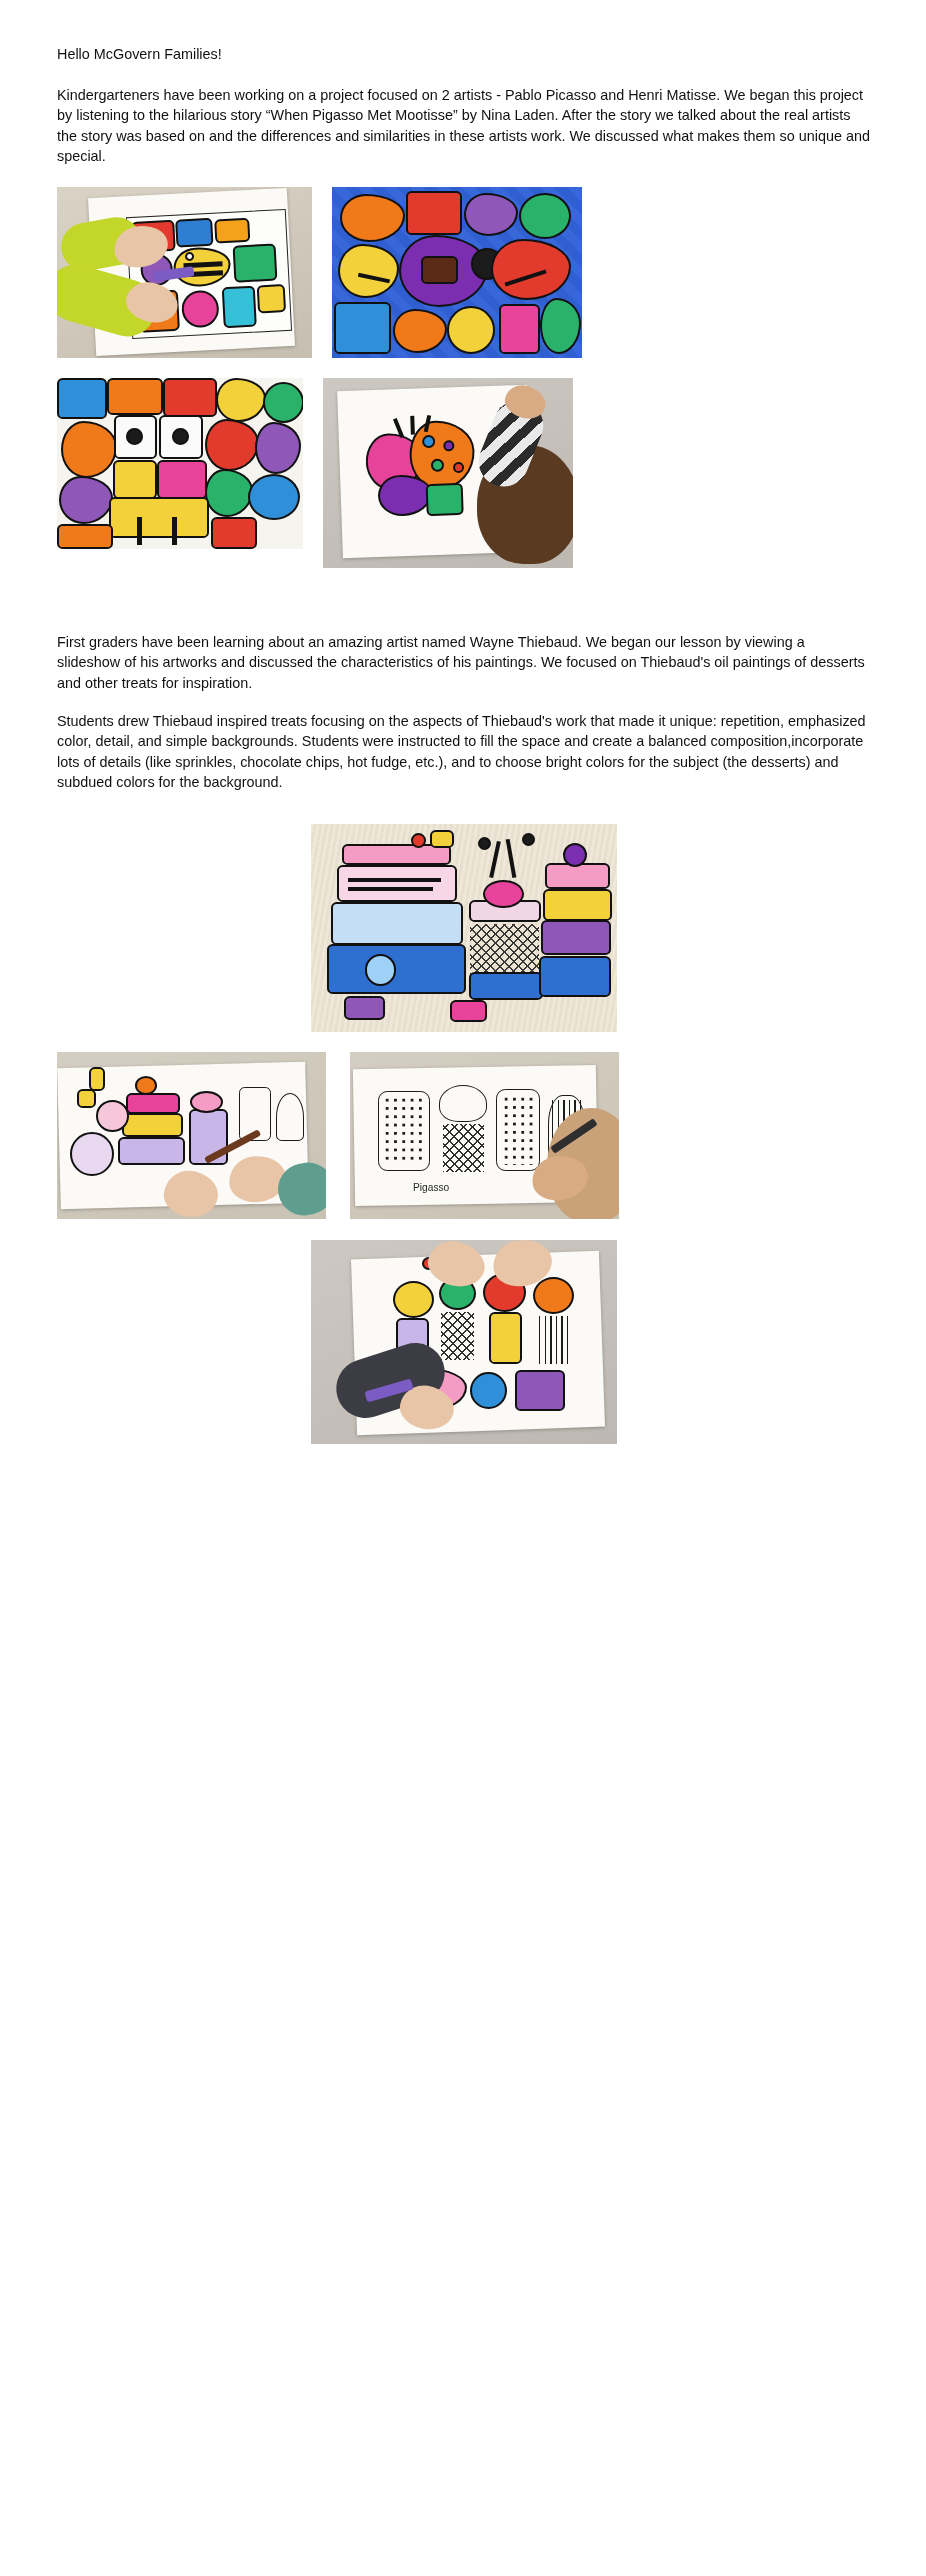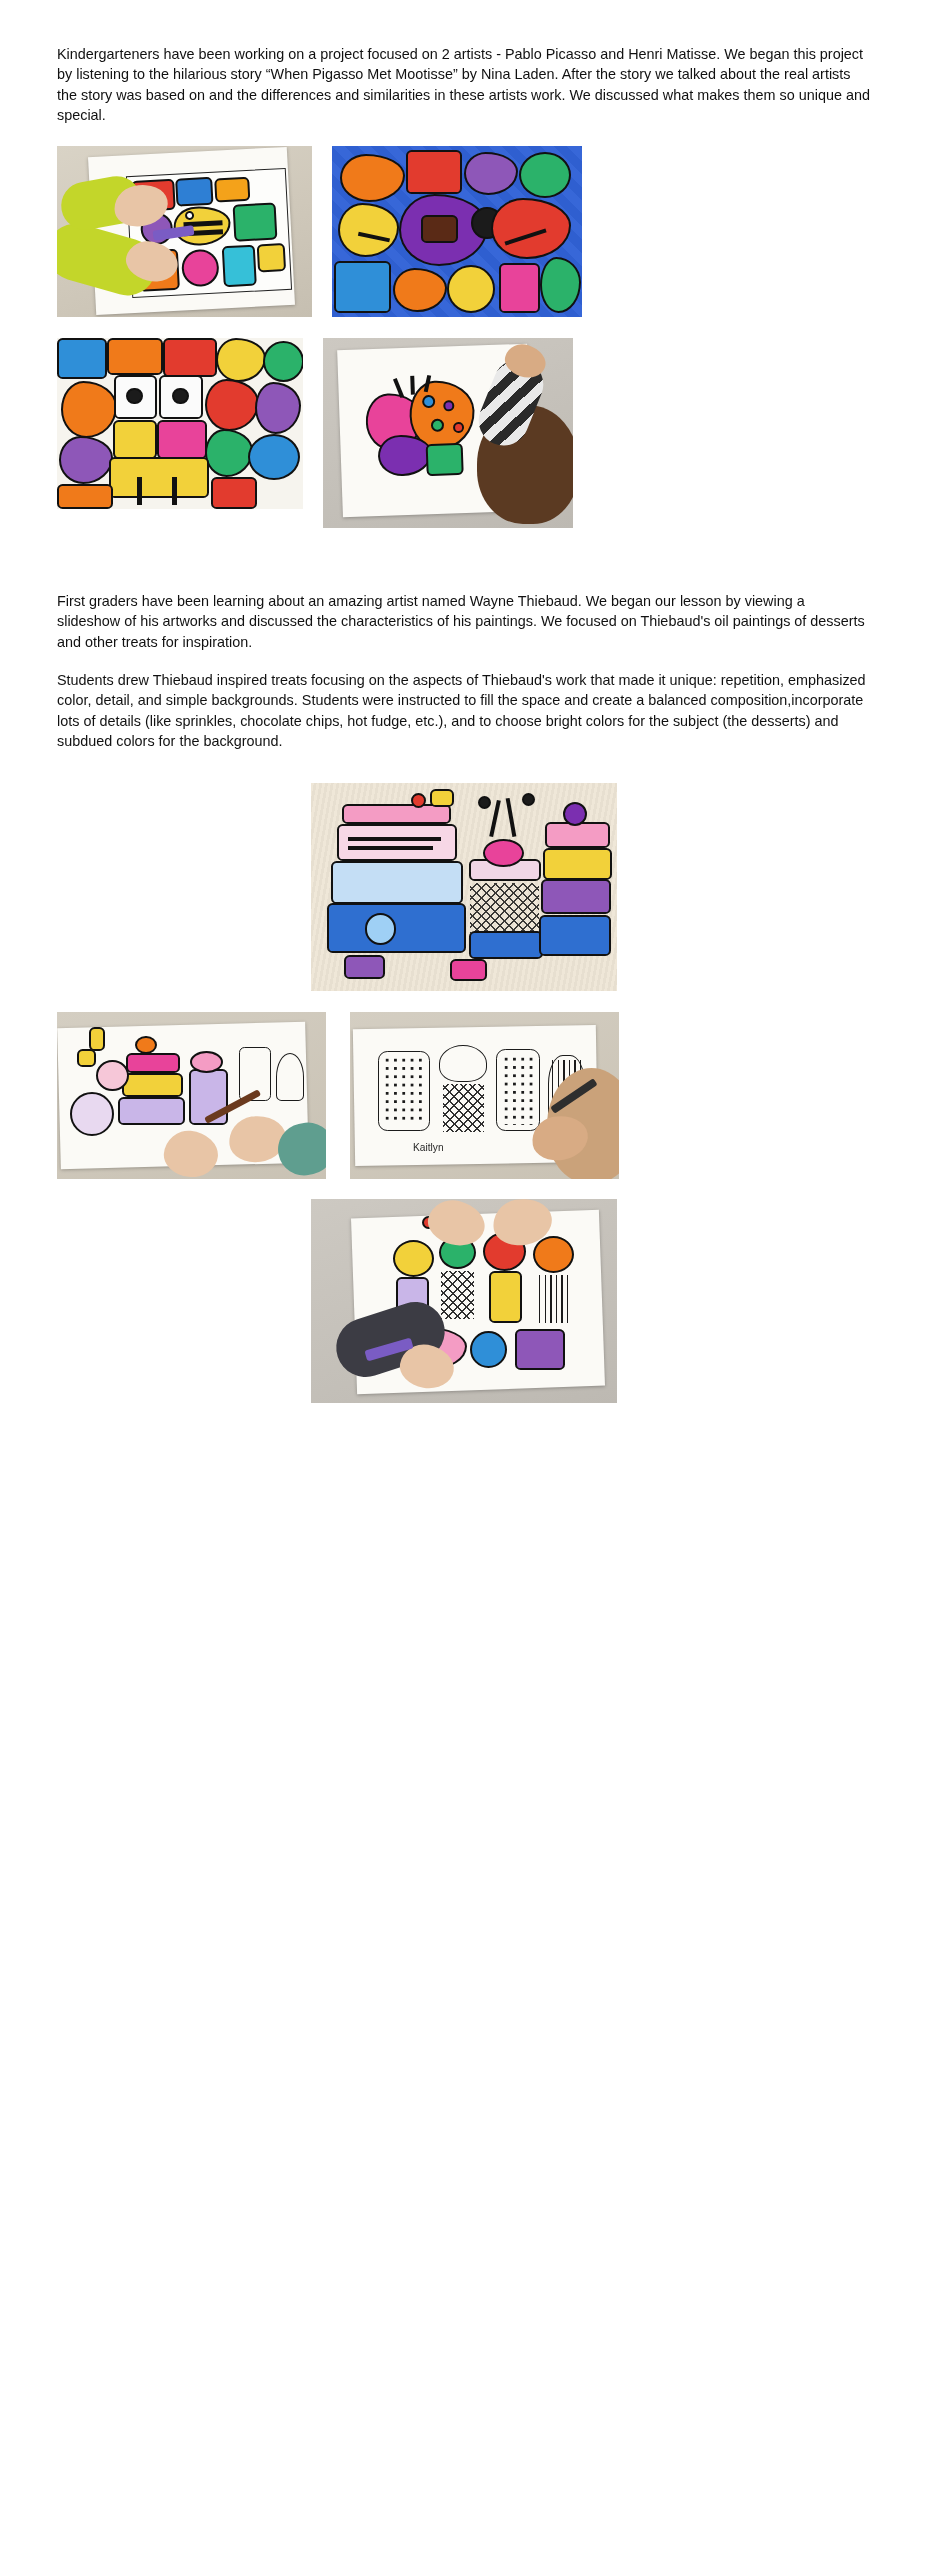--- a/index.html
+++ b/index.html
@@ -121,20 +121,21 @@
     background-image: repeating-linear-gradient(90deg,#1b1b1b 0 1.4px,transparent 1.4px 5.6px);
   }
   .gap-big { height: 43px; }
 </style>
 </head>
 <body>
 
 <div class="page">
   <div class="content">
 
+    <p class="para first">Hello McGovern Families!</p>
     <p class="para">Kindergarteners have been working on a project focused on 2 artists - Pablo Picasso and Henri Matisse. We began this project by listening to the hilarious story “When Pigasso Met Mootisse” by Nina Laden. After the story we talked about the real artists the story was based on and the differences and similarities in these artists work. We discussed what makes them so unique and special.</p>
 
     <div class="gallery">
 
       <div class="row">
 
         <div class="photo bg-desk" style="width:255px;height:171px;">
           <div class="inner">
             <div class="sheet" style="left:35px;top:5.6px;width:199px;height:158px;transform:rotate(-3deg);"></div>
 
@@ -309,21 +310,21 @@
           <div class="inner">
             <div class="sheet" style="left:3.7px;top:15px;width:243px;height:137px;transform:rotate(-1deg);"></div>
             <div class="bw-line" style="left:28px;top:39px;width:52px;height:80px;border-radius:9.3px;"></div>
             <div class="bw-dots" style="left:33px;top:44px;width:41px;height:69px;"></div>
             <div class="bw-line" style="left:89px;top:33px;width:48px;height:37px;border-radius:50% 50% 40% 40%;"></div>
             <div class="hatch" style="left:93px;top:72px;width:41px;height:48px;opacity:.9;"></div>
             <div class="bw-line" style="left:146px;top:37px;width:44px;height:82px;border-radius:9.3px;"></div>
             <div class="bw-dots" style="left:152px;top:43px;width:33px;height:70px;"></div>
             <div class="bw-line" style="left:198px;top:43px;width:37px;height:72px;border-radius:40% 40% 7.4px 7.4px;"></div>
             <div class="scribble" style="left:202px;top:48px;width:30px;height:61px;"></div>
-            <div class="label-text" style="left:63px;top:130px;font-size:10.2px;">Kaitlyn</div>
+            <div class="label-text" style="left:63px;top:130px;font-size:10.2px;">Pigasso</div>
             <div class="hair" style="right:-16.7px;top:56px;width:89px;height:115px;background:#caa27a;"></div>
             <div class="hand dark" style="left:182px;top:104px;width:56px;height:44px;transform:rotate(-10deg);"></div>
             <div class="marker" style="left:198px;top:80px;width:52px;height:8.3px;transform:rotate(-34deg);"></div>
           </div>
         </div>
       </div>
 
       <div class="row center" style="margin-top:9.3px;">
         <div class="photo bg-grey" style="width:306px;height:204px;">
           <div class="inner">

